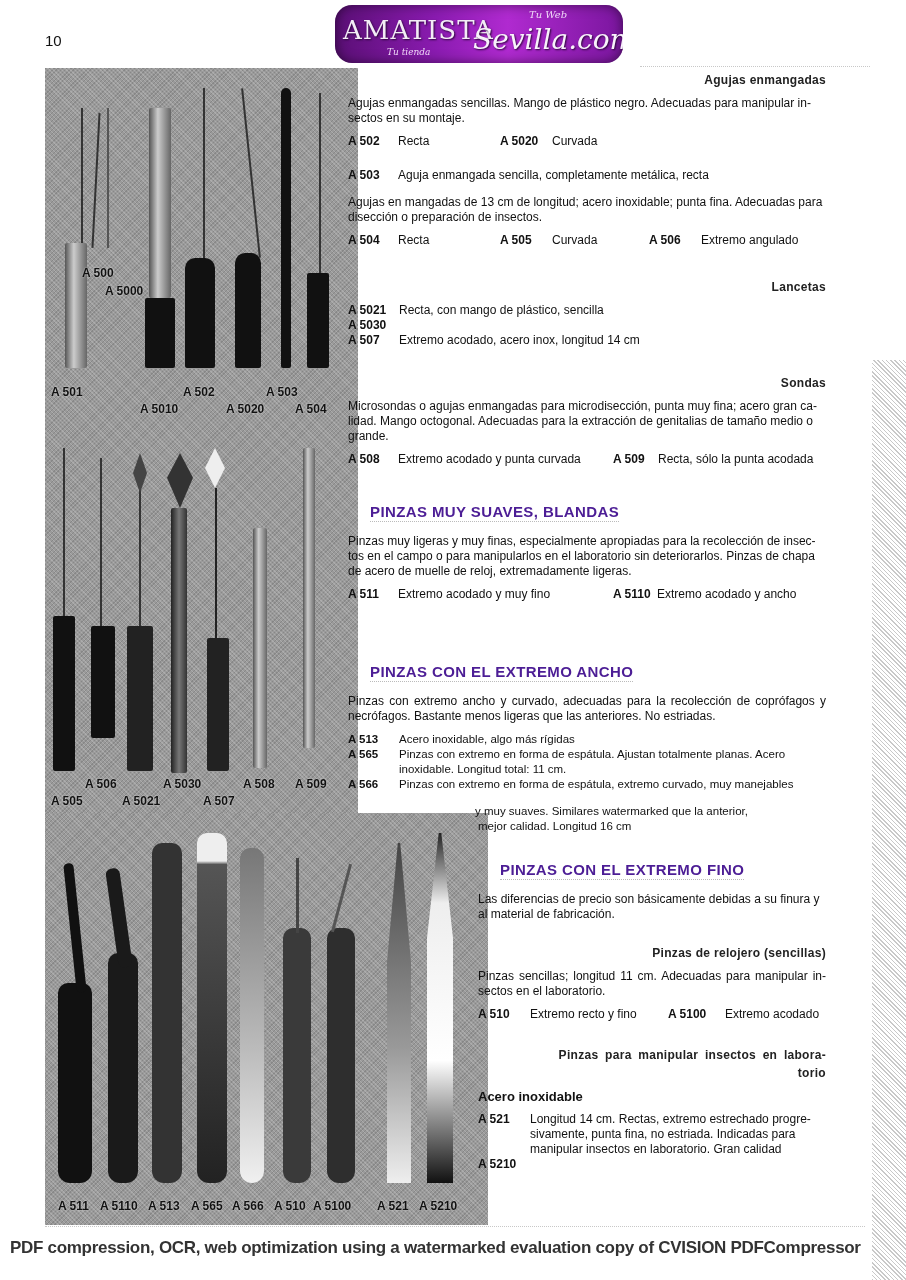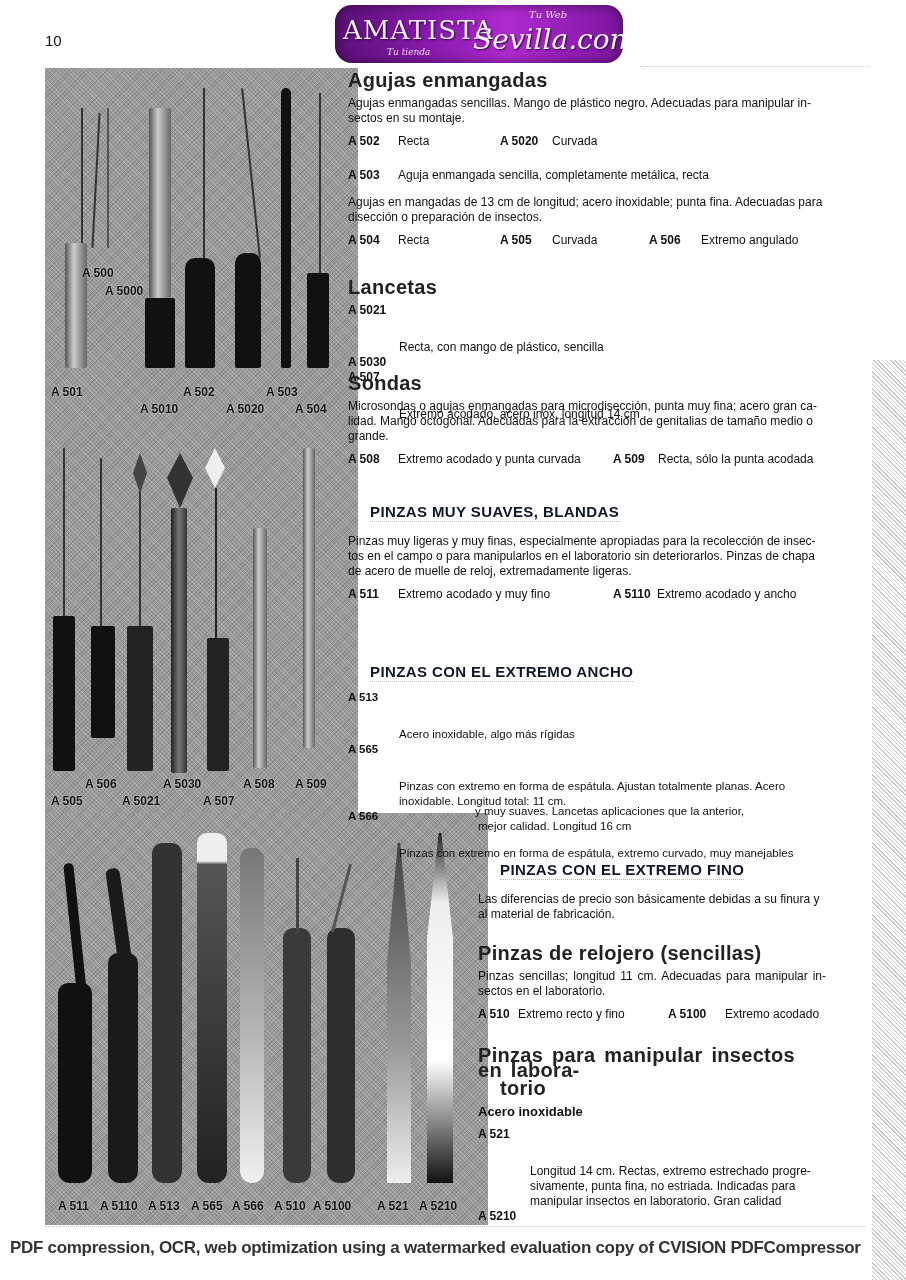--- a/index.html
+++ b/index.html
@@ -36,30 +36,30 @@
   .handle-black { position: absolute; background: #111; border-radius: 2px; }
   .handle-metal { position: absolute; background: linear-gradient(90deg, #555, #ccc 40%, #666); border-radius: 2px; }
   .tweezer { position: absolute; border-radius: 10px 10px 12px 12px; }
 
   .photo-label {
     position: absolute; font-weight: bold; font-size: 12px; color: #111;
     text-shadow: 0 0 2px #ddd; white-space: nowrap;
   }
 
   .content { position: absolute; font-size: 12px; line-height: 15px; color: #111; }
-  .h2 { font-weight: bold; font-size: 20px; color: #222; letter-spacing: 0.3px; }
-  .h-caps { font-weight: bold; font-size: 15px; color: #0f172a; letter-spacing: 0.4px; padding-bottom: 2px; border-bottom: 1px dotted #bbb; display: inline-block; }
+  .h2 { font-weight: bold; font-size: 12px; color: #222; letter-spacing: 0.3px; text-align: right; }
+  .h-caps { font-weight: bold; font-size: 15px; color: #4c1d95; letter-spacing: 0.4px; padding-bottom: 2px; border-bottom: 1px dotted #bbb; display: inline-block; }
   p { margin: 0; }
   .row { position: relative; height: 16px; }
   .code { position: absolute; font-weight: bold; }
   .desc { position: absolute; }
 
   .item { display: flex; }
   .item .code-i { width: 51px; font-weight: bold; flex-shrink: 0; }
-  .item .desc-i { flex: 1; margin-top: 37px; }
+  .item .desc-i { flex: 1; }
 
   .watermark {
     position: absolute; left: 10px; top: 1238px; font-weight: bold; font-size: 17px;
     color: #333; letter-spacing: -0.3px; white-space: nowrap;
     font-family: "Liberation Sans Narrow", "Liberation Sans", sans-serif;
   }
   .right-shade {
     position: absolute; left: 872px; top: 360px; width: 34px; height: 920px;
     background-image: repeating-linear-gradient(45deg, #bbb 0 1px, transparent 1px 3px);
     opacity: 0.8;
@@ -213,51 +213,52 @@
   <div class="row" style="margin-top:8px;">
     <span class="code" style="left:0;">A 511</span>
     <span class="desc" style="left:50px;">Extremo acodado y muy fino</span>
     <span class="code" style="left:265px;">A 5110</span>
     <span class="desc" style="left:309px;">Extremo acodado y ancho</span>
   </div>
 </div>
 
 <div class="content" style="left:348px;top:664px;width:478px;">
   <div style="padding-left:22px;"><span class="h-caps">PINZAS CON EL EXTREMO ANCHO</span></div>
+  <p style="margin-top:12px;text-align:justify;">Pinzas con extremo ancho y curvado, adecuadas para la recolección de coprófagos y necrófagos. Bastante menos  ligeras que las anteriores. No estriadas.</p>
   <div style="margin-top:8px;font-size:11.5px;">
     <div class="item">
         <span class="code-i">A 513</span>
         <span class="desc-i">Acero inoxidable, algo más rígidas</span>
       </div>
     <div class="item">
         <span class="code-i">A 565</span>
         <span class="desc-i">Pinzas con extremo en forma de espátula. Ajustan totalmente planas. Acero inoxidable. Longitud total: 11 cm.</span>
       </div>
     <div class="item">
         <span class="code-i">A 566</span>
         <span class="desc-i">Pinzas con extremo en forma de espátula, extremo curvado, muy manejables</span>
       </div>
   </div>
 </div>
 <div class="content" style="left:475px;top:804px;width:350px;font-size:11.5px;">
-  <p>y muy suaves. Lancetas aplicaciones que la anterior,</p>
+  <p>y muy suaves. Similares watermarked que la anterior,</p>
   <p style="padding-left:3px;">mejor calidad. Longitud 16 cm</p>
 </div>
 
 <div class="content" style="left:478px;top:862px;width:348px;">
   <div style="padding-left:22px;"><span class="h-caps">PINZAS CON EL EXTREMO FINO</span></div>
   <p style="margin-top:12px;">Las diferencias de precio son básicamente debidas a su finura y al material de fabricación.</p>
 </div>
 
 <div class="content" style="left:478px;top:946px;width:348px;">
   <div class="h2">Pinzas de relojero (sencillas)</div>
   <p style="margin-top:8px;text-align:justify;">Pinzas sencillas; longitud 11 cm. Adecuadas para manipular in-sectos en el laboratorio.</p>
   <div class="row" style="margin-top:8px;">
     <span class="code" style="left:0;">A 510</span>
-    <span class="desc" style="left:40px;">Extremo recto y fino</span>
+    <span class="desc" style="left:52px;">Extremo recto y fino</span>
     <span class="code" style="left:190px;">A 5100</span>
     <span class="desc" style="left:247px;">Extremo acodado</span>
   </div>
 </div>
 
 <div class="content" style="left:478px;top:1048px;width:348px;">
   <div class="h2" style="word-spacing:3px;">Pinzas para manipular insectos en labora-</div>
   <div class="h2" style="padding-left:22px;margin-top:3px;">torio</div>
   <div style="font-weight:bold;font-size:13px;margin-top:8px;">Acero inoxidable</div>
   <div style="margin-top:8px;">

